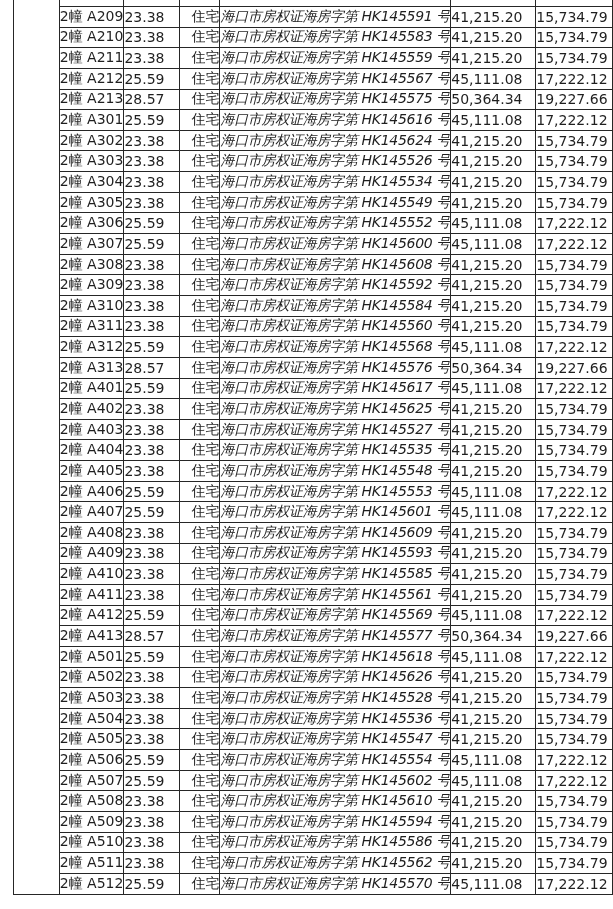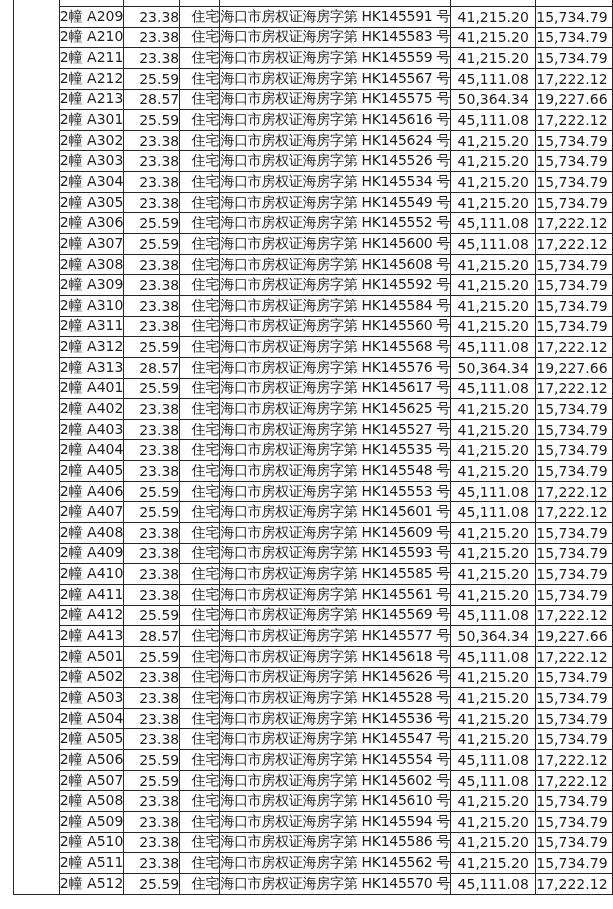--- a/index.html
+++ b/index.html
@@ -27,24 +27,24 @@
     font-size: 14px;
     white-space: nowrap;
     overflow: hidden;
     padding: 0;
     vertical-align: middle;
   }
   tr.data-row { height: 20.65px; }
   tr.cutoff-row { height: 21px; }
   td.cell-margin { background: #ffffff; }
   td.cell-unit { text-align: center; font-size: 13px; }
-  td.cell-area { text-align: right; padding-right: 6px; }
+  td.cell-area { padding-right: 6px; }
   td.cell-use  { text-align: right; font-size: 13px; }
-  td.cell-cert { text-align: left; padding-left: 6px; font-size: 12.5px; letter-spacing: -0.3px; }
-  td.cell-amount1 { text-align: center; padding-right: 11px; }
+  td.cell-cert { text-align: left; padding-left: 6px; font-size: 12.5px; letter-spacing: -0.3px; font-style: italic; }
+  td.cell-amount1 { text-align: left; padding-right: 11px; }
   td.cell-amount2 { text-align: left; padding-right: 11px; }
 </style>
 </head>
 <body>
 
 <div class="page">
   <table class="registry">
     <colgroup>
       <col style="width:49px">
       <col style="width:63px">

